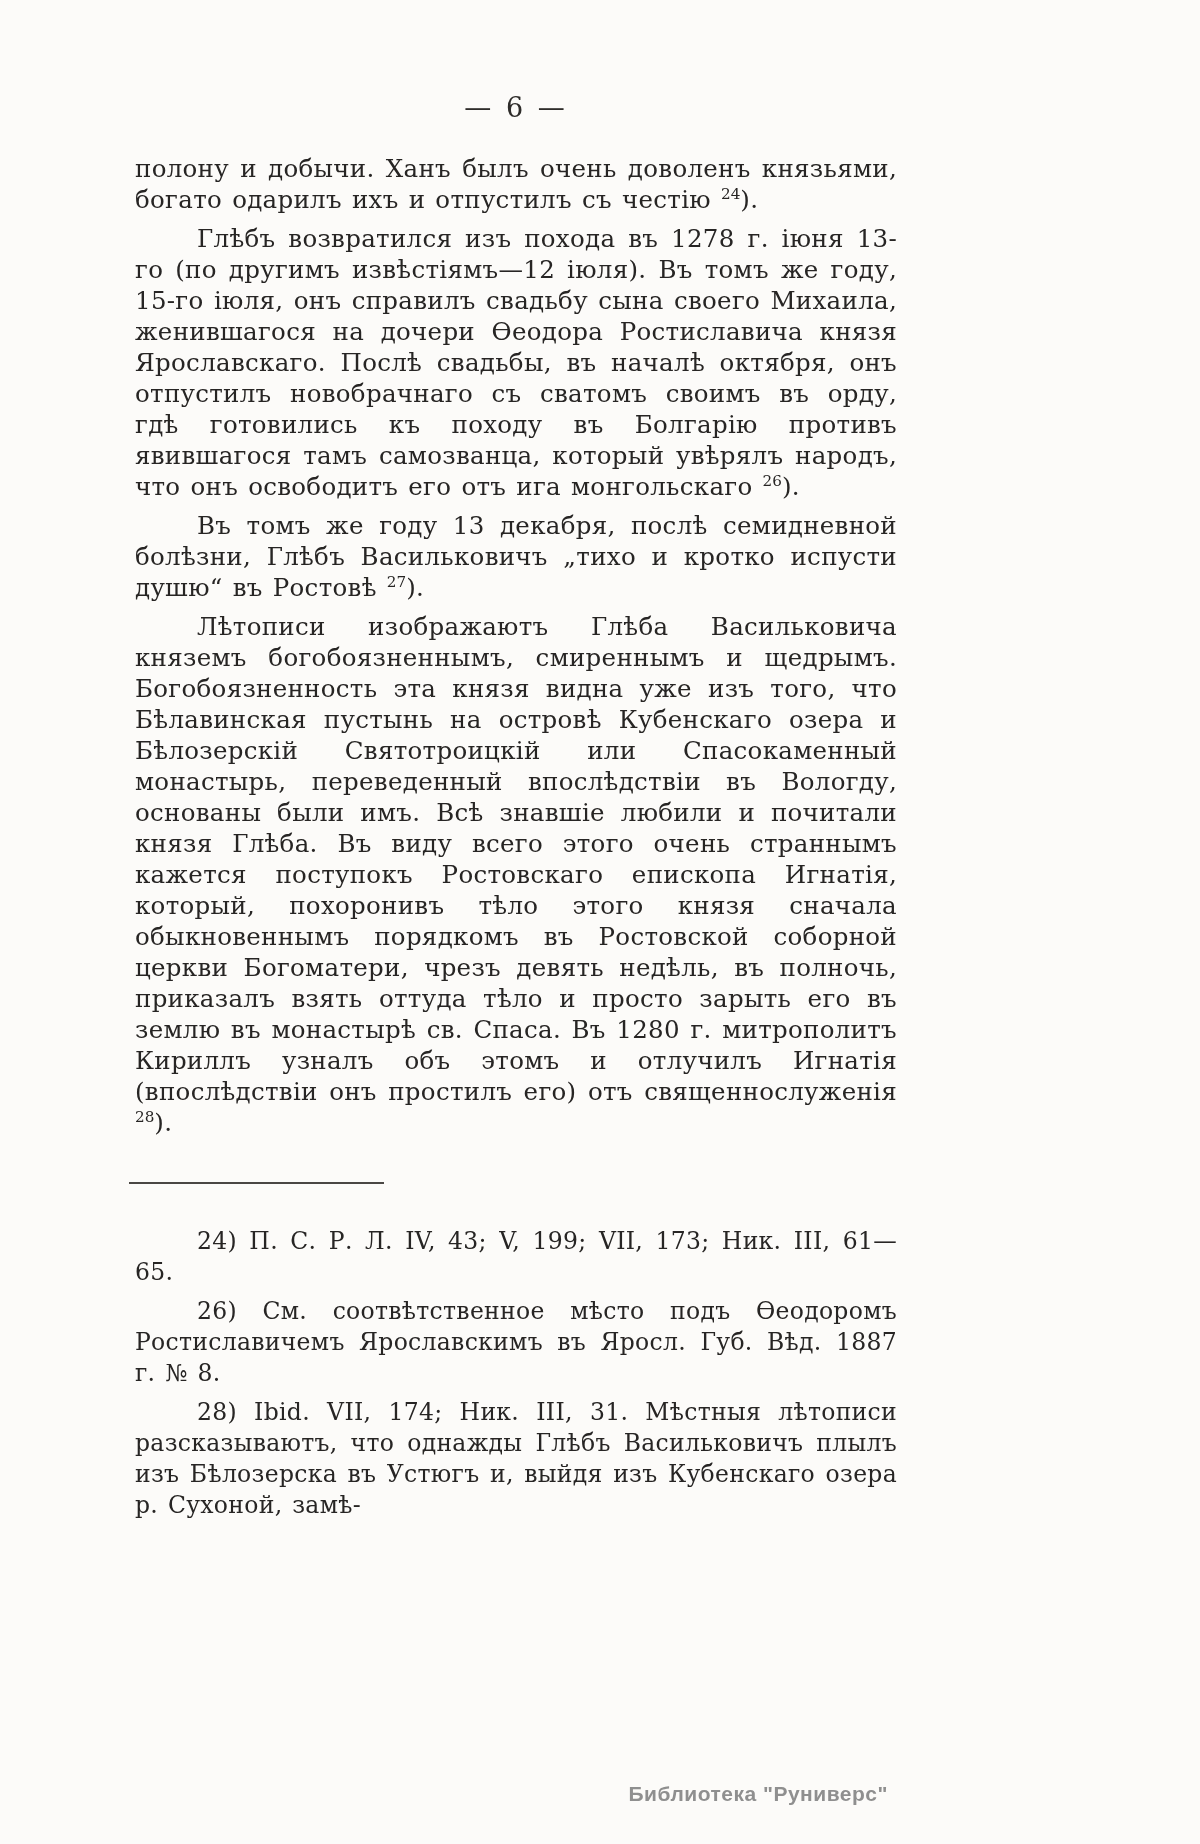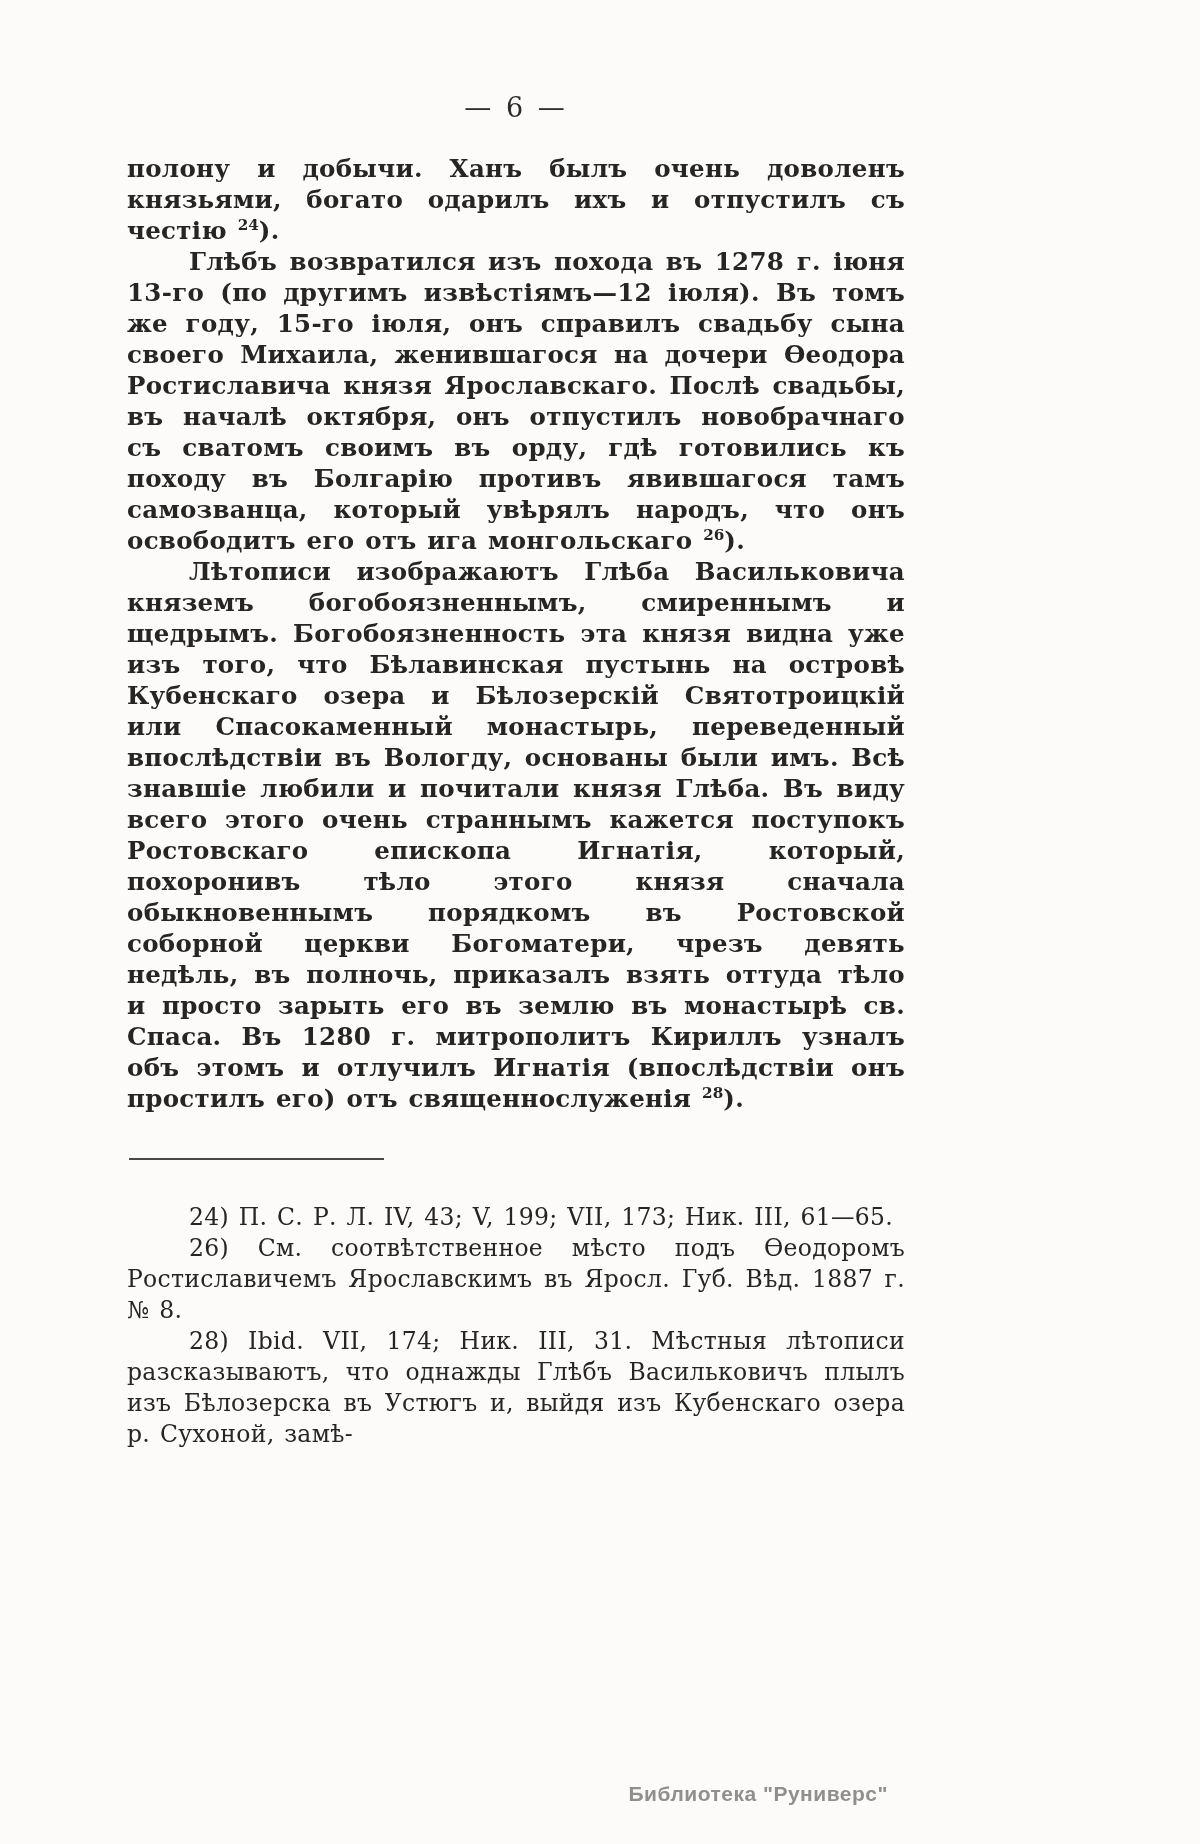--- a/index.html
+++ b/index.html
@@ -20,48 +20,47 @@
     overflow: hidden;
   }
   .page-number {
     text-align: center;
     font-size: 27px;
     letter-spacing: 3px;
     color: #2e2c2a;
     margin-bottom: 30px;
   }
   .body-text p.para {
-    margin: 0;
+    margin: 8px;
     font-size: 24.5px;
     line-height: 31px;
     text-align: justify;
     letter-spacing: 0.3px;
     word-spacing: 2px;
-    font-weight: bold;
   }
   .body-text p.para.indent {
     text-indent: 62px;
   }
   sup.fnref {
     font-size: 0.62em;
     line-height: 0;
     vertical-align: super;
     letter-spacing: 0;
   }
   .footnote-rule {
     width: 255px;
     height: 0;
     border-top: 2px solid #4a4744;
     margin: 44px 0 0 2px;
   }
   .footnotes {
     margin-top: 42px;
   }
   .footnotes p.footnote {
-    margin: 0;
+    margin: 8px;
     font-size: 23.5px;
     line-height: 31px;
     text-align: justify;
     text-indent: 62px;
     letter-spacing: 0.3px;
     word-spacing: 2px;
   }
   .watermark {
     position: absolute;
     right: 312px;
@@ -75,20 +74,21 @@
 </style>
 </head>
 <body>
 
 <div class="page">
   <div class="page-number">— 6 —</div>
 
   <div class="body-text" id="body-text">
       <p class="para">полону и добычи. Ханъ былъ очень доволенъ князьями, богато одарилъ ихъ и отпустилъ съ честію <sup class="fnref">24</sup>).</p>
       <p class="para indent">Глѣбъ возвратился изъ похода въ 1278 г. іюня 13-го (по другимъ извѣстіямъ—12 іюля). Въ томъ же году, 15-го іюля, онъ справилъ свадьбу сына своего Михаила, женившагося на дочери Ѳеодора Ростиславича князя Ярославскаго. Послѣ свадьбы, въ началѣ октября, онъ отпустилъ новобрачнаго съ сватомъ своимъ въ орду, гдѣ готовились къ походу въ Болгарію противъ явившагося тамъ самозванца, который увѣрялъ народъ, что онъ освободитъ его отъ ига монгольскаго <sup class="fnref">26</sup>).</p>
+      <p class="para indent">Въ томъ же году 13 декабря, послѣ семидневной болѣзни, Глѣбъ Васильковичъ „тихо и кротко испусти душю“ въ Ростовѣ <sup class="fnref">27</sup>).</p>
       <p class="para indent">Лѣтописи изображаютъ Глѣба Васильковича княземъ богобоязненнымъ, смиреннымъ и щедрымъ. Богобоязненность эта князя видна уже изъ того, что Бѣлавинская пустынь на островѣ Кубенскаго озера и Бѣлозерскій Святотроицкій или Спасокаменный монастырь, переведенный впослѣдствіи въ Вологду, основаны были имъ. Всѣ знавшіе любили и почитали князя Глѣба. Въ виду всего этого очень страннымъ кажется поступокъ Ростовскаго епископа Игнатія, который, похоронивъ тѣло этого князя сначала обыкновеннымъ порядкомъ въ Ростовской соборной церкви Богоматери, чрезъ девять недѣль, въ полночь, приказалъ взять оттуда тѣло и просто зарыть его въ землю въ монастырѣ св. Спаса. Въ 1280 г. митрополитъ Кириллъ узналъ объ этомъ и отлучилъ Игнатія (впослѣдствіи онъ простилъ его) отъ священнослуженія <sup class="fnref">28</sup>).</p>
     </div>
 
   <div class="footnote-rule"></div>
 
   <div class="footnotes" id="footnotes">
       <p class="footnote">24) П. С. Р. Л. IV, 43; V, 199; VII, 173; Ник. III, 61—65.</p>
       <p class="footnote">26) См. соотвѣтственное мѣсто подъ Ѳеодоромъ Ростиславичемъ Ярославскимъ въ Яросл. Губ. Вѣд. 1887 г. № 8.</p>
       <p class="footnote">28) Ibid. VII, 174; Ник. III, 31. Мѣстныя лѣтописи разсказываютъ, что однажды Глѣбъ Васильковичъ плылъ изъ Бѣлозерска въ Устюгъ и, выйдя изъ Кубенскаго озера р. Сухоной, замѣ-</p>
     </div>

